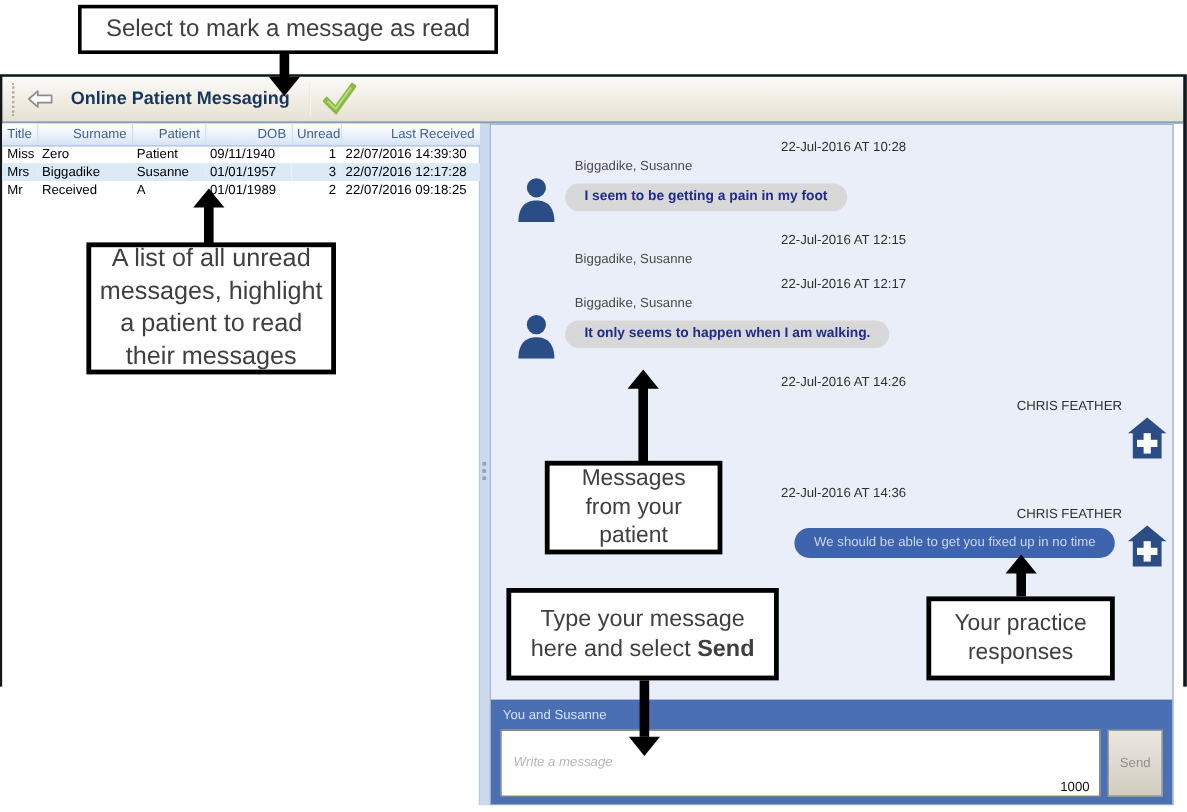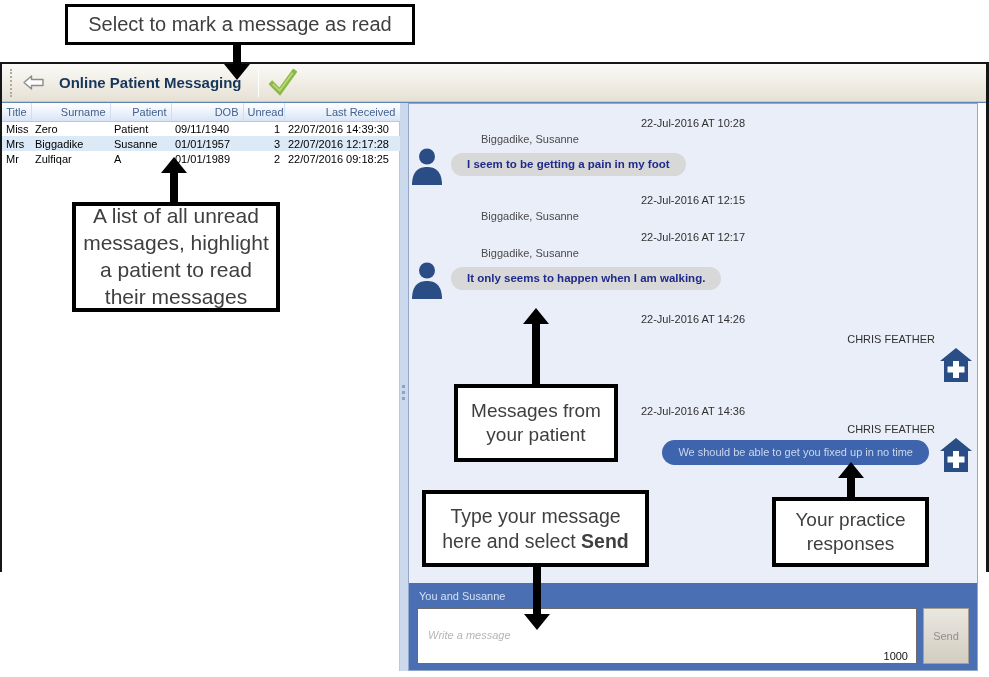--- a/index.html
+++ b/index.html
@@ -39,23 +39,23 @@
   td.num, th.num-h { text-align:right; }
   td.num { padding-right:8px; }
 
   
   .splitter { width:8px; background:#ccd9ec; position:relative; }
   .splitter-grip { position:absolute; left:2px; top:282px; width:3px; height:3px; background:#8fa3c0;
                    box-shadow:0 6px 0 #8fa3c0, 0 12px 0 #8fa3c0; }
 
   
   .chat { flex:1; position:relative; background:#eaeef9; border:1px solid #92a8c8; margin-right:8px; overflow:hidden; }
-  .messages { padding-top:4px; }
+  .messages { padding-top:4px;padding-left:20px; }
   .ts { text-align:center; font-size:11px; color:#303030; margin:9px 0 4px; }
-  .sender { font-size:11px; color:#4a4a4a; margin:2px 0 2px 72px; }
+  .sender { font-size:11px; color:#4a4a4a; margin:2px 0 2px 50px; }
   .sender-r { font-size:11px; color:#303030; text-align:right; margin:2px 42px 2px 0; }
   .prow { display:flex; align-items:flex-start; }
   .prow-r { display:flex; align-items:flex-start; justify-content:flex-end; margin-right:4px; }
   .avatar { margin-left:2px; flex:none; }
   .bubble { background:#d8d8d8; color:#202a8c; font-weight:bold; font-size:11.5px;
             border-radius:14px; padding:5px 16px 6px; margin:6px 0 0 8px; max-width:330px; }
   .bubble-p { background:#3e64ad; color:#c9d7ee; font-size:11px;
               border-radius:14px; padding:6px 16px 7px; margin-top:3px; max-width:360px; }
   .house { margin-left:10px; flex:none; }
 
@@ -135,21 +135,21 @@
             <tr class="selected">
               <td>Mrs</td>
               <td>Biggadike</td>
               <td>Susanne</td>
               <td>01/01/1957</td>
               <td class="num">3</td>
               <td>22/07/2016 12:17:28</td>
             </tr>
             <tr>
               <td>Mr</td>
-              <td>Zulfiqar</td>
+              <td>Received</td>
               <td>A</td>
               <td>01/01/1989</td>
               <td class="num">2</td>
               <td>22/07/2016 09:18:25</td>
             </tr>
           </tbody>
         </table>
       </div>
 
       <div class="splitter">
@@ -236,21 +236,21 @@
   </div>
 
   <div class="callout" style="left:72px; top:202px; width:208px; height:110px; font-size:21px;">
     <span>A list of all unread messages, highlight a patient to read their messages</span>
   </div>
   <div class="arrow">
     <div class="head head-up" style="left:161px; top:157px;"></div>
     <div class="stem" style="left:170px; top:172px; width:8px; height:31px;"></div>
   </div>
 
-  <div class="callout" style="left:454px; top:384px; width:164px; height:78px; font-size:19px;">
+  <div class="callout" style="left:454px; top:384px; width:148px; height:78px; font-size:19px;">
     <span>Messages from your patient</span>
   </div>
   <div class="arrow">
     <div class="head head-up" style="left:523px; top:308px;"></div>
     <div class="stem" style="left:532px; top:323px; width:8px; height:62px;"></div>
   </div>
 
   <div class="callout" style="left:422px; top:490px; width:227px; height:77px; font-size:19.5px;">
     <span><span>Type your message here and select </span><b>Send</b></span>
   </div>

